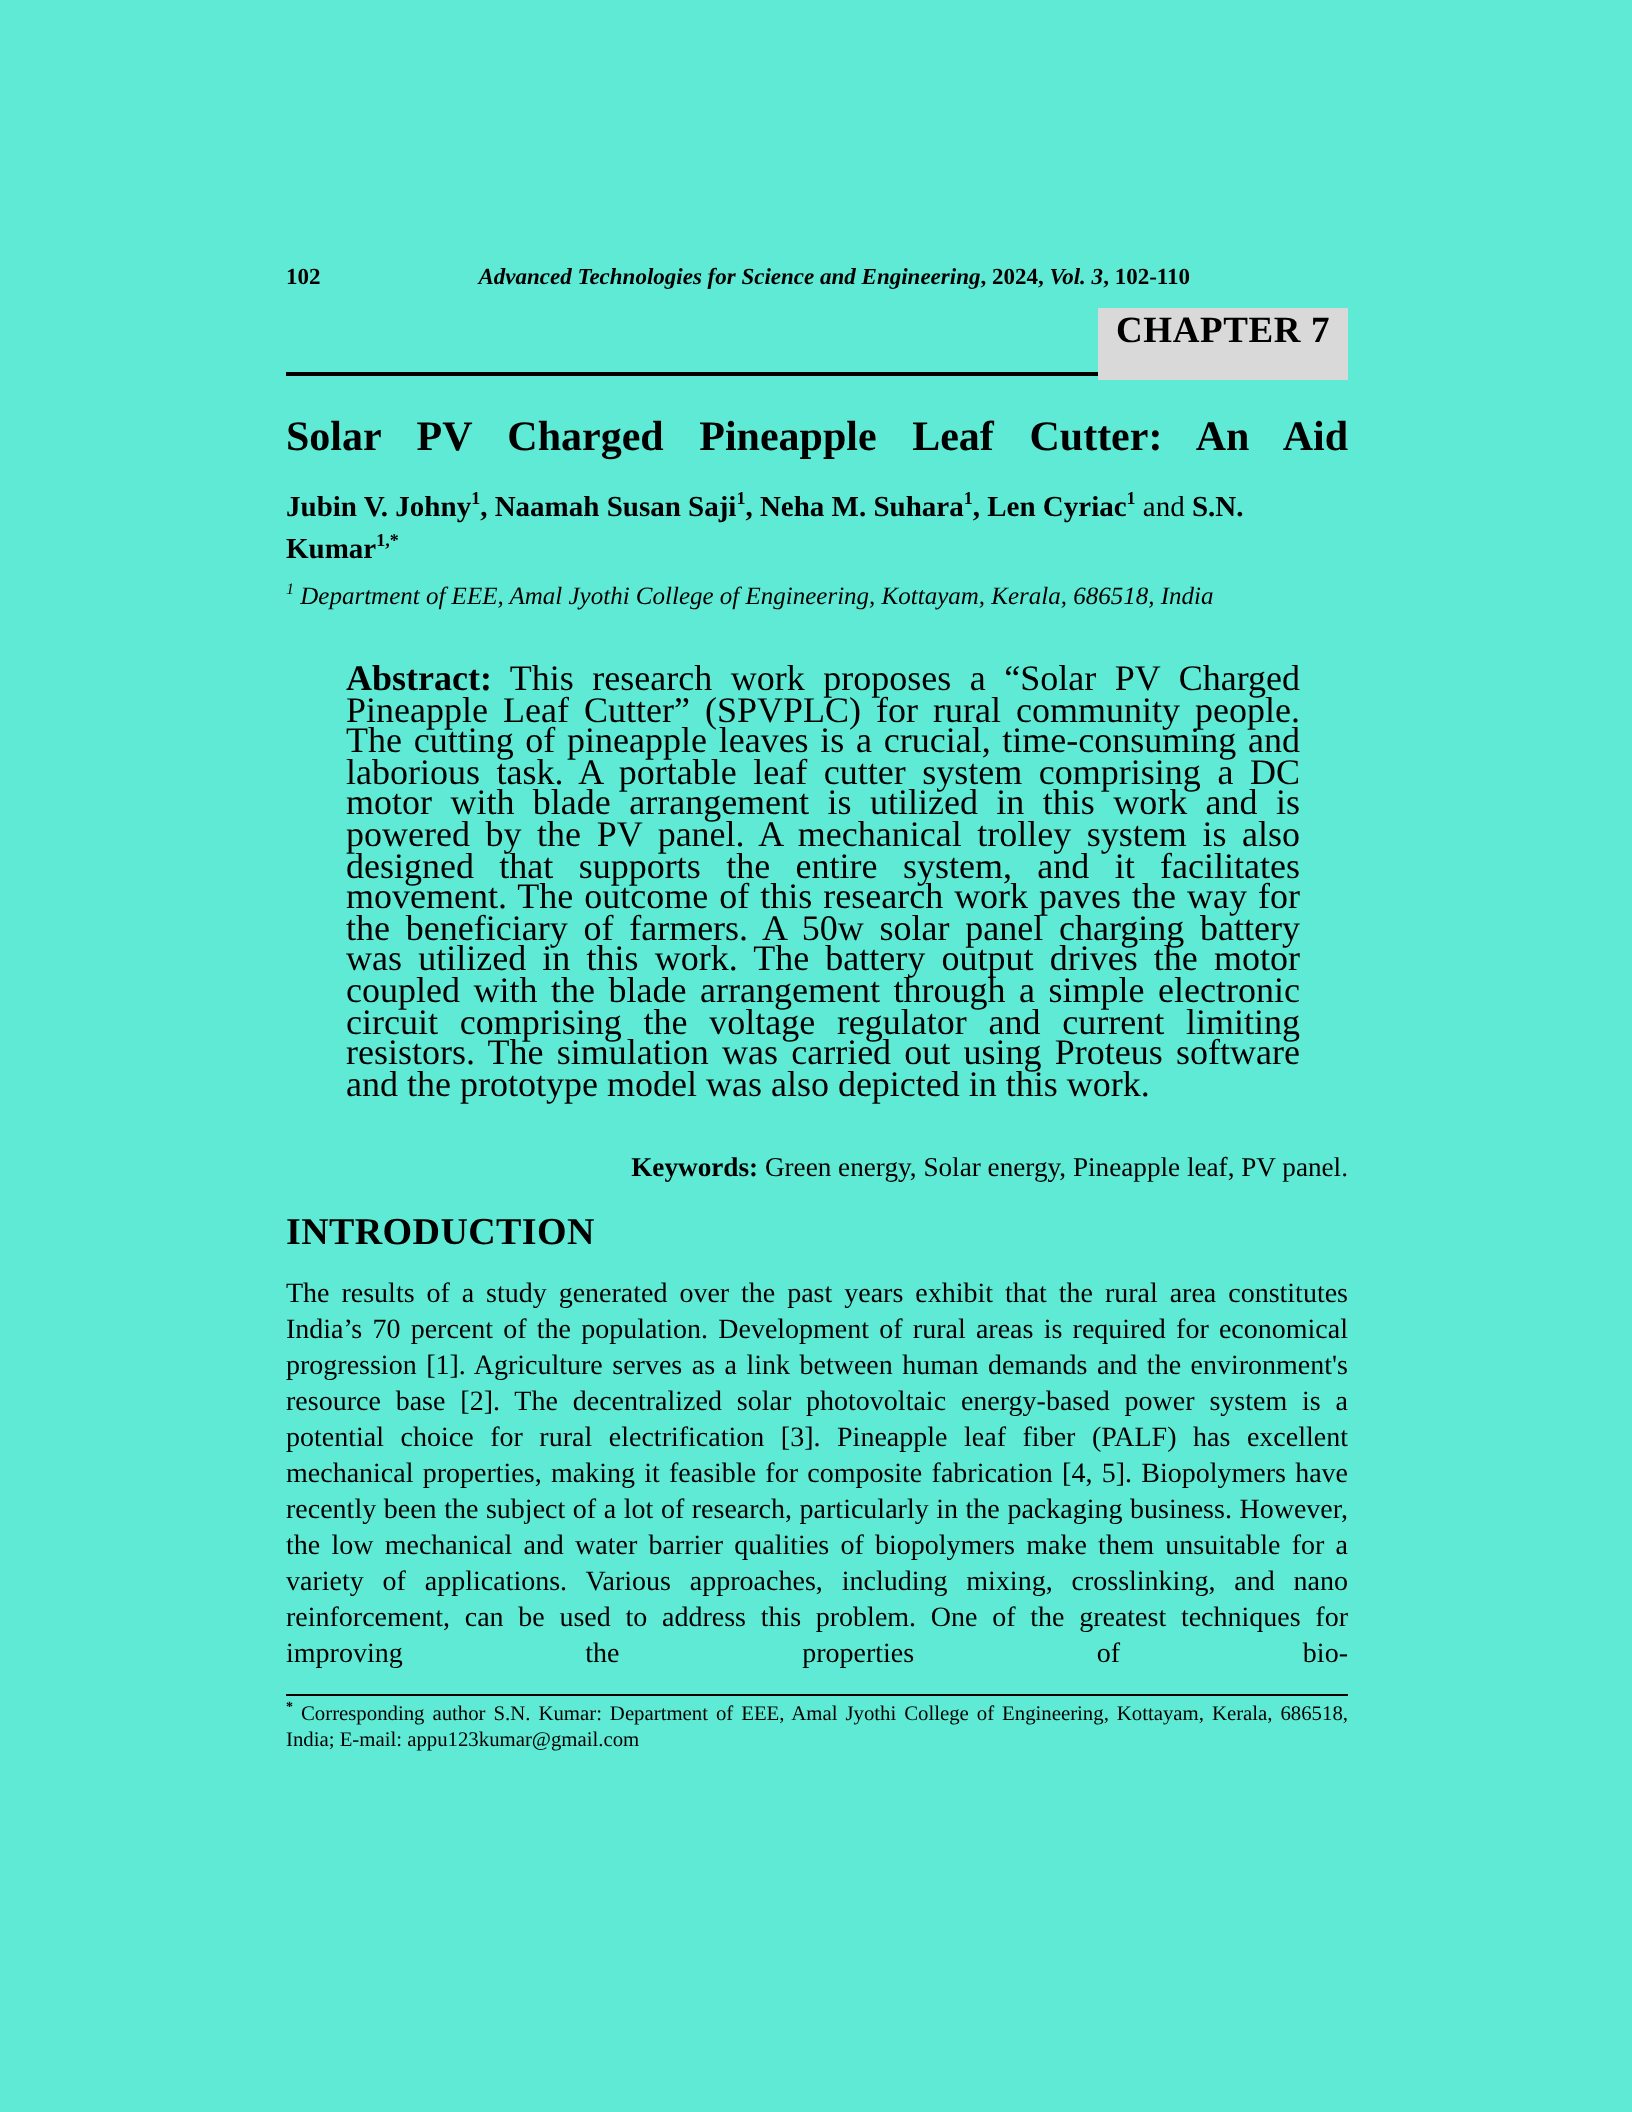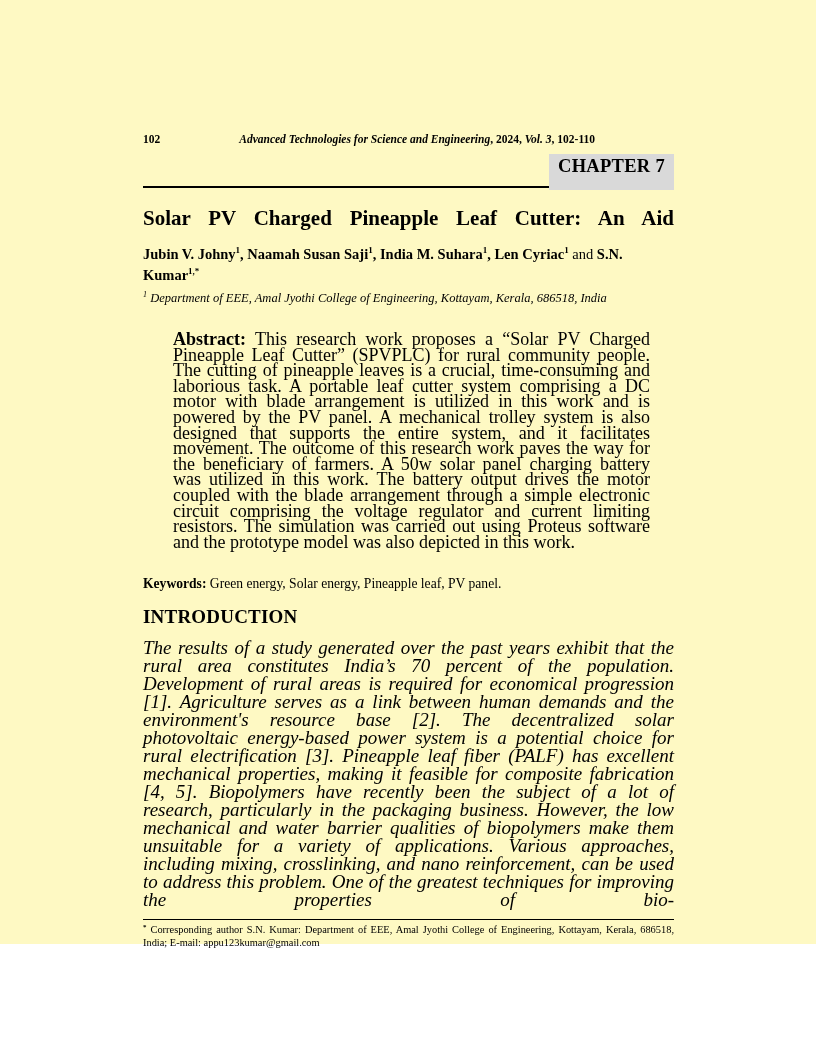--- a/index.html
+++ b/index.html
@@ -5,22 +5,22 @@
   * { margin: 0; padding: 0; box-sizing: border-box; }
   html, body { background: #ffffff; }
   body {
     width: 816px; height: 1056px;
     font-family: "Liberation Serif", "DejaVu Serif", serif;
     color: #000000;
     overflow: hidden;
   }
   .page {
     position: relative;
-    width: 816px; height: 944px;
-    background: #fef9c3;
+    width: 816px; height: 1056px;
+    background: #5eead4;
   }
   .content {
     position: absolute;
     left: 143px; top: 132px;
     width: 531px;
   }
 
   
   .running-head-row {
     display: flex;
@@ -89,38 +89,38 @@
     line-height: 15.6px;
     text-align: justify;
   }
   .abstract .label { font-weight: bold; }
 
   
   .keywords {
     margin-top: 25px;
     font-size: 13.6px;
     line-height: 18px;
+    text-align: right;
   }
   .keywords .label { font-weight: bold; }
 
   
   .section-heading {
     margin-top: 15px;
     font-size: 19px;
     font-weight: bold;
     letter-spacing: 0.2px;
     line-height: 18px;
   }
   .body-paragraph {
     margin-top: 13px;
-    font-size: 19px;
+    font-size: 14px;
     line-height: 18px;
     text-align: justify;
     text-align-last: justify;
-    font-style: italic;
   }
 
   
   .footnote-rule {
     margin-top: 10px;
     height: 1px;
     background: #000;
   }
   .footnote {
     margin-top: 3px;
@@ -151,21 +151,21 @@
 
     <div class="chapter-row">
       <div class="chapter-rule"></div>
       <div class="chapter-badge">CHAPTER 7</div>
     </div>
 
     <h1 class="article-title">
       <div class="t-line1">Solar PV Charged Pineapple Leaf Cutter: An Aid</div>
     </h1>
 
-    <div class="authors-line"><b>Jubin V. Johny</b><sup>1</sup><b>, Naamah Susan Saji</b><sup>1</sup><b>, India M. Suhara</b><sup>1</sup><b>, Len Cyriac</b><sup>1</sup><span class="connector"> and </span><b>S.N. Kumar</b><sup>1,*</sup></div>
+    <div class="authors-line"><b>Jubin V. Johny</b><sup>1</sup><b>, Naamah Susan Saji</b><sup>1</sup><b>, Neha M. Suhara</b><sup>1</sup><b>, Len Cyriac</b><sup>1</sup><span class="connector"> and </span><b>S.N. Kumar</b><sup>1,*</sup></div>
 
     <div class="affiliation"><sup>1</sup><span> Department of EEE, Amal Jyothi College of Engineering, Kottayam, Kerala, 686518, India</span></div>
 
     <div class="abstract"><span class="label">Abstract:</span><span> This research work proposes a “Solar PV Charged Pineapple Leaf Cutter” (SPVPLC) for rural community people. The cutting of pineapple leaves is a crucial, time-consuming and laborious task. A portable leaf cutter system comprising a DC motor with blade arrangement is utilized in this work and is powered by the PV panel. A mechanical trolley system is also designed that supports the entire system, and it facilitates movement. The outcome of this research work paves the way for the beneficiary of farmers. A 50w solar panel charging battery was utilized in this work. The battery output drives the motor coupled with the blade arrangement through a simple electronic circuit comprising the voltage regulator and current limiting resistors. The simulation was carried out using Proteus software and the prototype model was also depicted in this work.</span></div>
 
     <div class="keywords"><span class="label">Keywords:</span><span> Green energy, Solar energy, Pineapple leaf, PV panel.</span></div>
 
     <div class="section-heading">INTRODUCTION</div>
     <div class="body-paragraph">The results of a study generated over the past years exhibit that the rural area constitutes India’s 70 percent of the population. Development of rural areas is required for economical progression [1]. Agriculture serves as a link between human demands and the environment's resource base [2]. The decentralized solar photovoltaic energy-based power system is a potential choice for rural electrification [3]. Pineapple leaf fiber (PALF) has excellent mechanical properties, making it feasible for composite fabrication [4, 5]. Biopolymers have recently been the subject of a lot of research, particularly in the packaging business. However, the low mechanical and water barrier qualities of biopolymers make them unsuitable for a variety of applications. Various approaches, including mixing, crosslinking, and nano reinforcement, can be used to address this problem. One of the greatest techniques for improving the properties of bio-</div>
 

